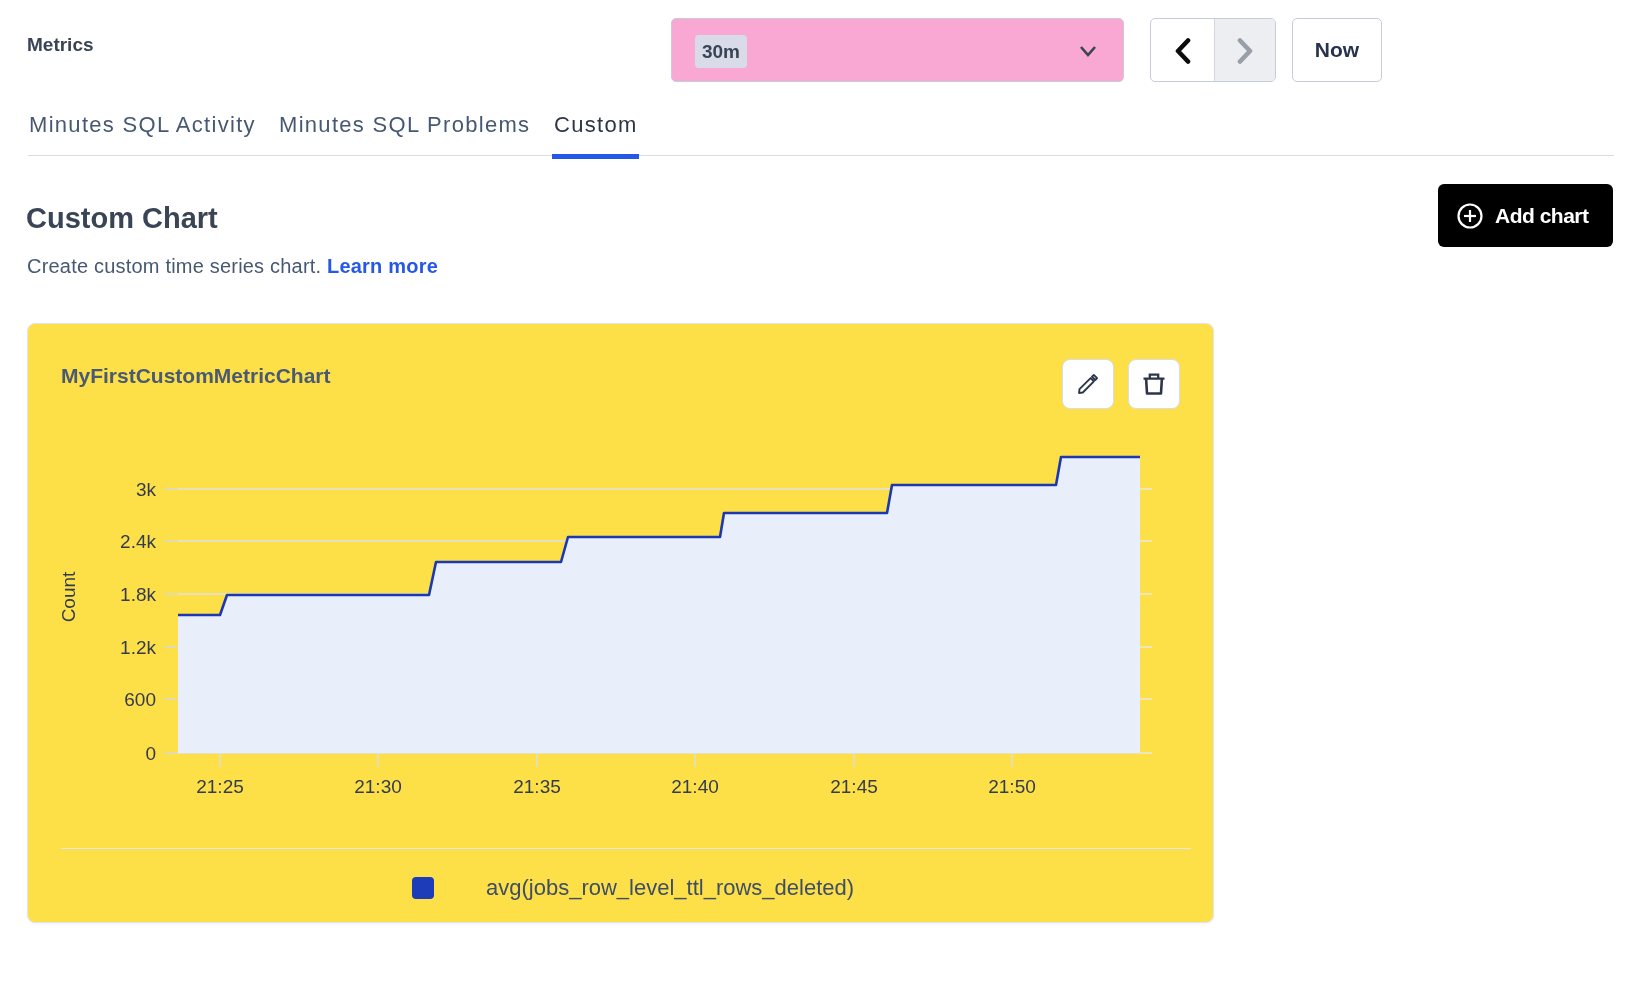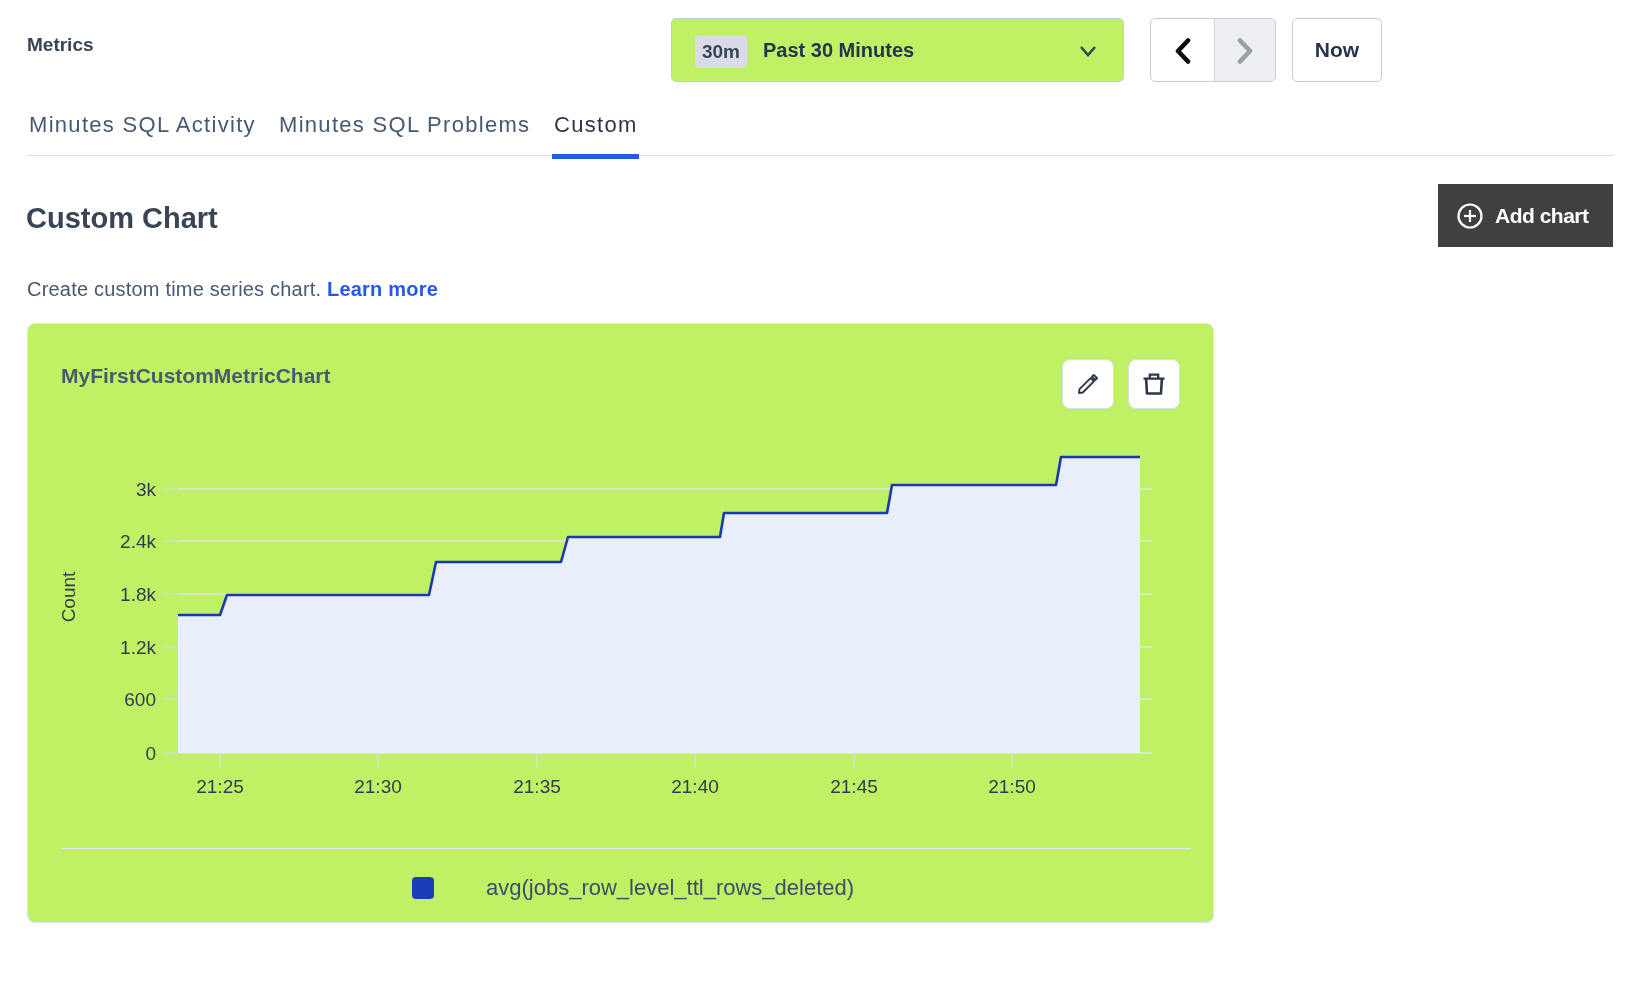--- a/index.html
+++ b/index.html
@@ -4,21 +4,21 @@
 <style>
   * { margin:0; padding:0; box-sizing:border-box; }
   html,body { width:1650px; height:982px; background:#ffffff;
     font-family:"Liberation Sans", sans-serif; overflow:hidden; }
   .abs { position:absolute; }
 
   
   #h1 { left:27px; top:34px; font-size:19px; font-weight:700; color:#394455; }
 
   #dropdown { left:671px; top:18px; width:453px; height:64px; border:1px solid #c6ccd9;
-    border-radius:5px; background:#bef264; }
+    border-radius:5px; background:#f9a8d4; }
   #badge30m { left:23px; top:16px; width:52px; height:33px; background:#d9dce8; border-radius:4px;
     text-align:center; line-height:33px; font-size:19px; font-weight:700; color:#394455; }
   #past30 { left:91px; top:0; height:63px; line-height:63px; font-size:20px; font-weight:700; color:#27334e; }
   #ddChevron { left:406px; top:22px; }
 
   #arrows { left:1150px; top:18px; width:126px; height:64px; border:1px solid #c6ccd9;
     border-radius:5px; overflow:hidden; background:#fff; }
   #arrowR { left:63px; top:0; width:63px; height:64px; background:#eceef1; border-left:1px solid #d4d7df; }
 
   #nowBtn { left:1292px; top:18px; width:90px; height:64px; border:1px solid #c6ccd9;
@@ -27,48 +27,47 @@
   
   .tab { top:112px; font-size:22px; color:#475872; letter-spacing:1.3px; }
   #tab1 { left:29px; }
   #tab2 { left:279px; }
   #tab3 { left:554px; color:#2c3648; }
   #tabline { left:28px; top:155px; width:1586px; height:1px; background:#d9dce3; }
   #tabunder { left:552px; top:154px; width:87px; height:5px; background:#2658e8; }
 
   
   #h2 { left:26px; top:202px; font-size:29px; font-weight:700; color:#394455; }
-  #subtitle { left:27px; top:255px; font-size:20px; color:#475872; letter-spacing:0.2px;margin-top:23px; }
+  #subtitle { left:27px; top:255px; font-size:20px; color:#475872; letter-spacing:0.2px; }
   #subtitle a { color:#2658e8; font-weight:700; text-decoration:none; }
 
-  #addBtn { left:1438px; top:184px; width:175px; height:63px; background:#404040; border-radius:0;
+  #addBtn { left:1438px; top:184px; width:175px; height:63px; background:#000000; border-radius:6px;
     color:#fff; }
   #addBtn svg { position:absolute; left:19px; top:19px; }
   #addBtn span { position:absolute; left:57px; top:0; height:63px; line-height:63px; font-size:21px; font-weight:700; letter-spacing:-0.5px; }
 
   
-  #card { left:27px; top:323px; width:1187px; height:600px; background:#bef264;
+  #card { left:27px; top:323px; width:1187px; height:600px; background:#fde047;
     border:1px solid #e2e5ec; border-radius:8px; box-shadow:0 1px 3px rgba(60,70,90,0.06); }
   #cardTitle { left:33px; top:40px; font-size:21px; font-weight:700; color:#4a5a73; }
   .iconBtn { top:35px; width:52px; height:50px; border:1px solid #d8dce8; border-radius:8px; background:#fff; }
   #editBtn { left:1034px; }
   #delBtn { left:1100px; }
   .iconBtn svg { position:absolute; left:50%; top:50%; transform:translate(-50%,-50%); }
 
   #legendDivider { left:33px; top:524px; width:1130px; height:1px; background:#e4e7ed; }
   #legendSq { left:384px; top:553px; width:22px; height:22px; background:#1c3cba; border-radius:4px; }
   #legendTxt { left:411px; top:552px; font-size:22px; color:#3e4d68; line-height:24px;margin-left:47px; }
 </style>
 </head>
 <body>
   <div class="abs" id="h1">Metrics</div>
 
   <div class="abs" id="dropdown">
     <div class="abs" id="badge30m">30m</div>
-    <div class="abs" id="past30">Past 30 Minutes</div>
     <svg class="abs" id="ddChevron" width="20" height="20" viewBox="0 0 20 20">
       <polyline points="3,6 10,14 17,6" fill="none" stroke="#394455" stroke-width="2.6"></polyline>
     </svg>
   </div>
 
   <div class="abs" id="arrows">
     <svg class="abs" style="left:22px;top:19px" width="20" height="26" viewBox="0 0 20 26">
       <polyline points="15,2.5 5,13 15,23.5" fill="none" stroke="#0b0c0e" stroke-width="4.6" stroke-linecap="round" stroke-linejoin="round"></polyline>
     </svg>
     <div class="abs" id="arrowR">

